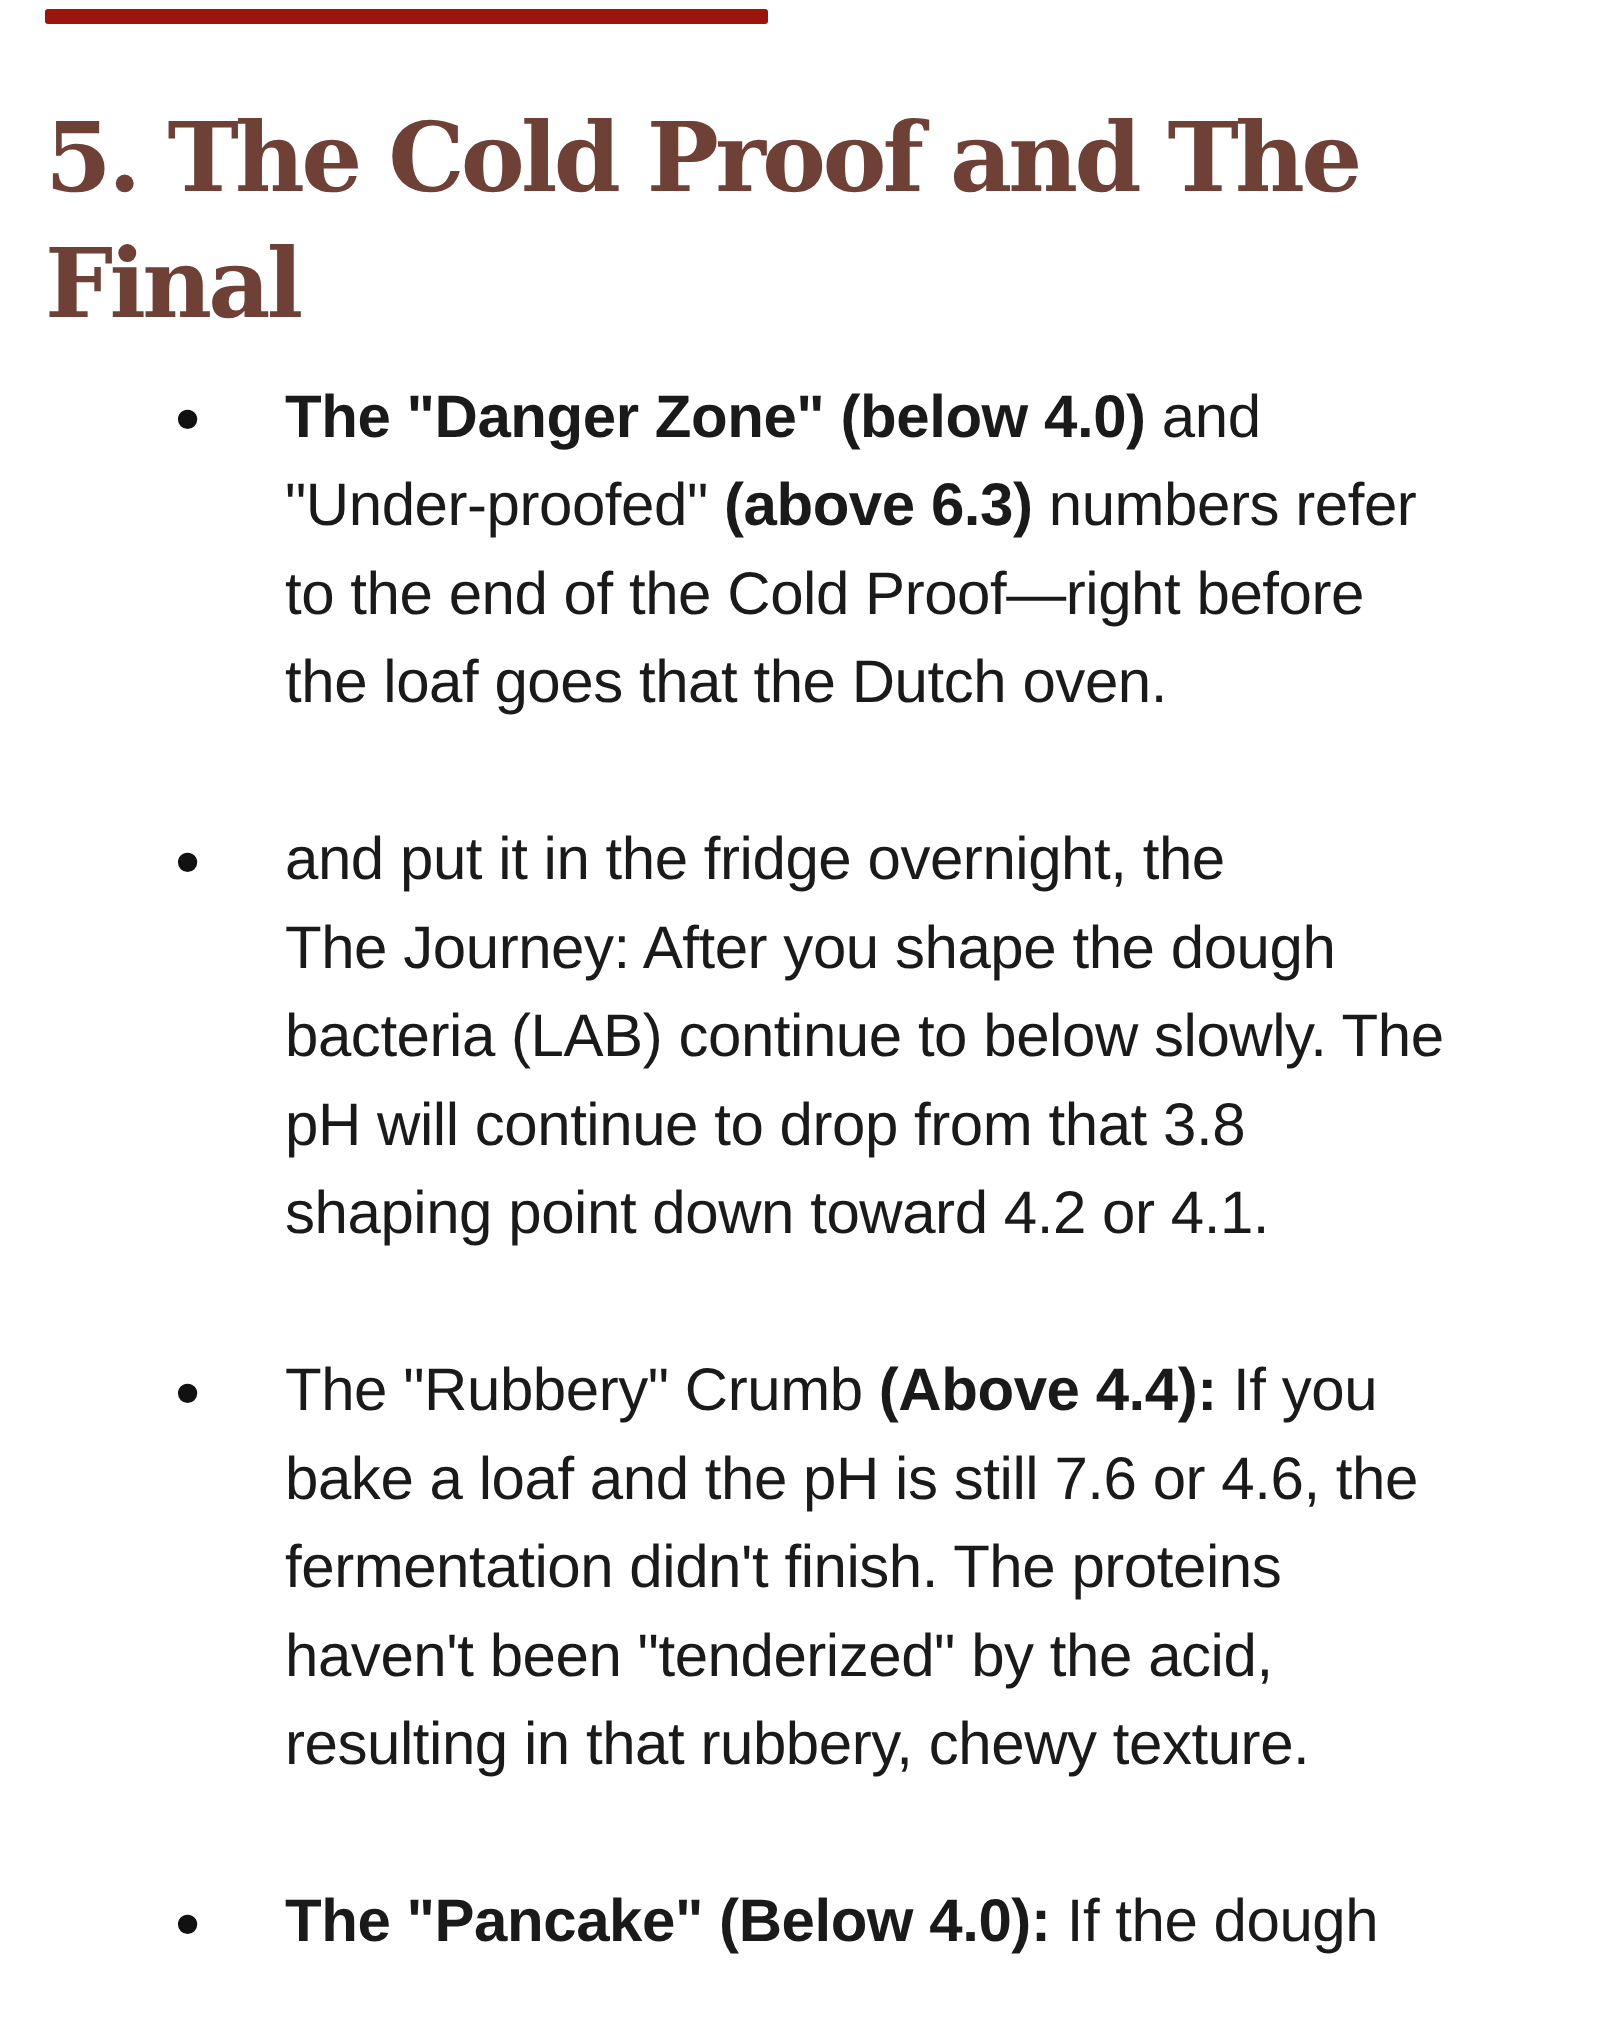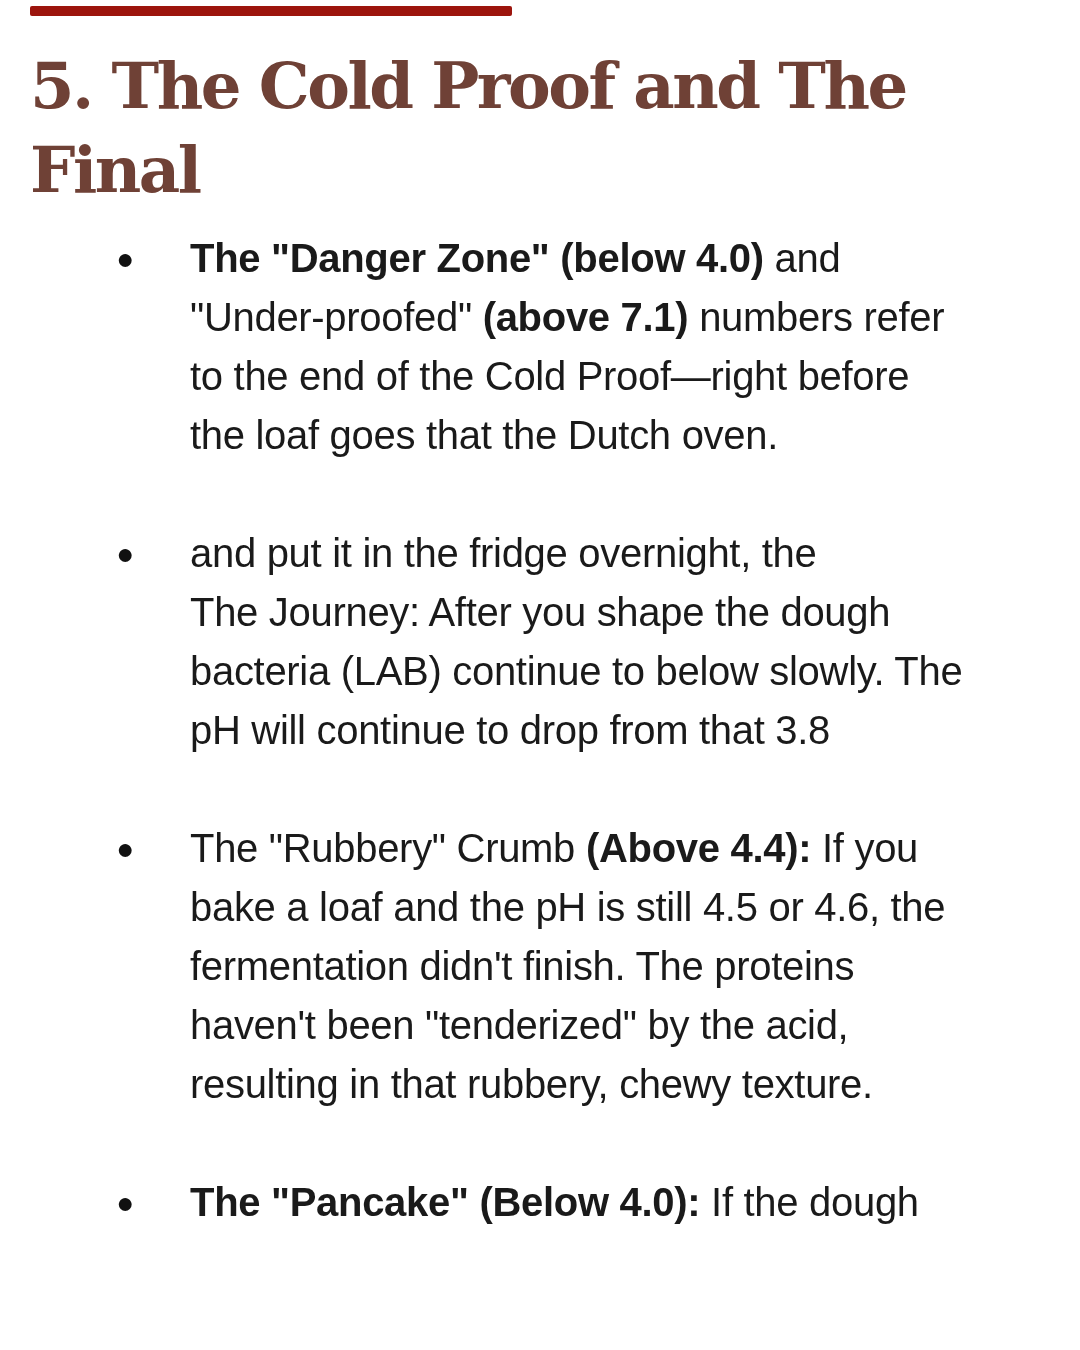--- a/index.html
+++ b/index.html
@@ -13,21 +13,21 @@
   }
   .top-bar {
     position: absolute;
     left: 30px;
     top: 6px;
     width: 482px;
     height: 10px;
     border-radius: 2px;
   }
   h1.page-title {
-    margin: 44px 28px 0 30px;
+    margin: 64px 28px 0 30px;
     font-family: "DejaVu Serif", serif;
     font-weight: 700;
     font-size: 64px;
     line-height: 84px;
     letter-spacing: -2.5px;
   }
   ul.bullet-list {
     list-style: none;
     margin: 17px 0 0 0;
     padding: 0;
@@ -58,39 +58,40 @@
 
 <div class="top-bar" style="background: rgb(156, 21, 13);"></div>
 
 <h1 class="page-title" style="color: rgb(111, 65, 54);"><span>5. The Cold Proof and The Final</span><br></h1>
 
 <ul class="bullet-list">
     <li>
       <span class="marker">●</span>
       <div class="content">
         <span class="line"><span class="seg-b">The "Danger Zone" (below 4.0)</span><span class="seg-r"> and</span></span>
-        <span class="line"><span class="seg-r">"Under-proofed" </span><span class="seg-b">(above 7.1)</span><span class="seg-r"> numbers refer</span></span>
+        <span class="line"><span class="seg-r">"Under-proofed" </span><span class="seg-b">(above 6.3)</span><span class="seg-r"> numbers refer</span></span>
         <span class="line"><span class="seg-r">to the end of the Cold Proof—right before</span></span>
         <span class="line"><span class="seg-r">the loaf goes that the Dutch oven.</span></span>
       </div>
     </li>
     <li>
       <span class="marker">●</span>
       <div class="content">
         <span class="line"><span class="seg-r">and put it in the fridge overnight, the</span></span>
         <span class="line"><span class="seg-r">The Journey: After you shape the dough</span></span>
         <span class="line"><span class="seg-r">bacteria (LAB) continue to below slowly. The</span></span>
         <span class="line"><span class="seg-r">pH will continue to drop from that 3.8</span></span>
+        <span class="line"><span class="seg-r">shaping point down toward 4.2 or 4.1.</span></span>
       </div>
     </li>
     <li>
       <span class="marker">●</span>
       <div class="content">
         <span class="line"><span class="seg-r">The "Rubbery" Crumb </span><span class="seg-b">(Above 4.4):</span><span class="seg-r"> If you</span></span>
-        <span class="line"><span class="seg-r">bake a loaf and the pH is still 4.5 or 4.6, the</span></span>
+        <span class="line"><span class="seg-r">bake a loaf and the pH is still 7.6 or 4.6, the</span></span>
         <span class="line"><span class="seg-r">fermentation didn't finish. The proteins</span></span>
         <span class="line"><span class="seg-r">haven't been "tenderized" by the acid,</span></span>
         <span class="line"><span class="seg-r">resulting in that rubbery, chewy texture.</span></span>
       </div>
     </li>
     <li>
       <span class="marker">●</span>
       <div class="content">
         <span class="line"><span class="seg-b">The "Pancake" (Below 4.0):</span><span class="seg-r"> If the dough</span></span>
       </div>

